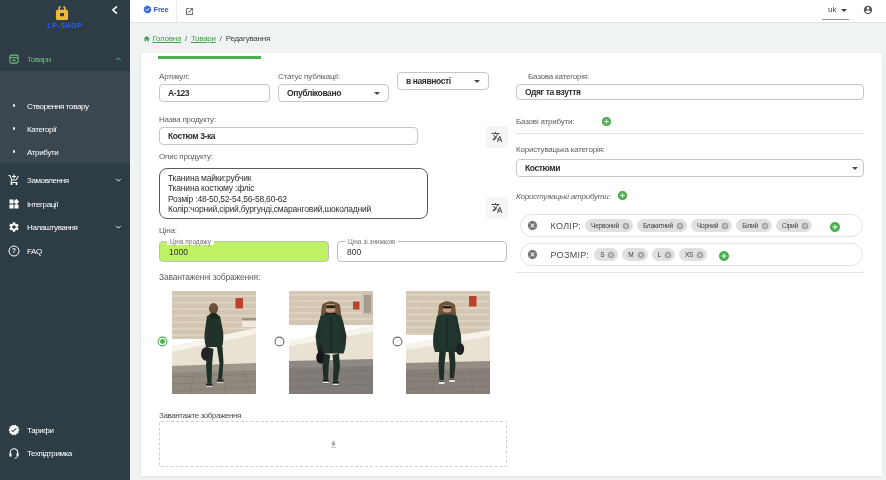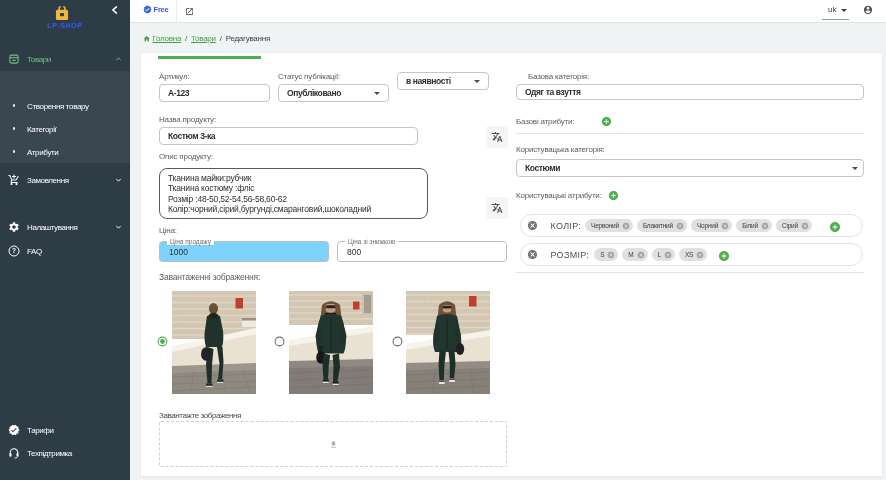--- a/index.html
+++ b/index.html
@@ -118,21 +118,21 @@
   <svg class="abs" style="left:491px;top:202px" width="12" height="12" viewBox="0 0 24 24">
       <path fill="#4a4a4a" d="M12.87 15.07l-2.54-2.51.03-.03c1.74-1.94 2.98-4.17 3.71-6.53H17V4h-7V2H8v2H1v1.99h11.17C11.5 7.92 10.44 9.75 9 11.35 8.07 10.32 7.3 9.19 6.69 8h-2c.73 1.63 1.73 3.17 2.98 4.56l-5.09 5.02L6 19l5-5 3.11 3.11.76-2.04zM18.5 10h-2L12 22h2l1.12-3h4.75L21 22h2l-4.5-12zm-2.62 7l1.62-4.33L19.12 17h-3.24z"></path>
     </svg>
 
   <div class="abs lbl" style="left:516px;top:144.5px;">Користувацька категорія:</div>
   <div class="abs inp" style="left:516px;top:159px;width:348px;height:18px;">
       <span class="v">Костюми</span>
       <span class="caret" style="right:5px;"></span>
     </div>
 
-  <div class="abs lbl" style="left:516px;top:190px;display:flex;align-items:center;">
+  <div class="abs lbl" style="left:516px;top:190px;display:flex;align-items:flex-end;font-style:italic;">
       <span>Користувацькі атрибути:</span>
       <svg class="pluscirc" style="margin-left:6px;" viewBox="0 0 24 24">
         <path fill="#4caf50" d="M12 2C6.48 2 2 6.48 2 12s4.48 10 10 10 10-4.48 10-10S17.52 2 12 2zm5 11h-4v4h-2v-4H7v-2h4V7h2v4h4v2z"></path>
       </svg>
     </div>
 
   <div class="abs pillrow" style="left:520px;top:214px;width:343px;" id="row-color">
     <svg class="rowx" width="11" height="11" viewBox="0 0 24 24">
         <path fill="#757575" d="M12 2C6.47 2 2 6.47 2 12s4.47 10 10 10 10-4.47 10-10S17.53 2 12 2zm5 13.59L15.59 17 12 13.41 8.41 17 7 15.59 10.59 12 7 8.41 8.41 7 12 10.59 15.59 7 17 8.41 13.41 12 17 15.59z"></path>
       </svg>
@@ -202,21 +202,21 @@
         </svg>
       </div>
       <svg width="12" height="12" viewBox="0 0 24 24" style="position:absolute;left:197px;top:5.5px;">
         <path fill="#4caf50" d="M12 2C6.48 2 2 6.48 2 12s4.48 10 10 10 10-4.48 10-10S17.52 2 12 2zm5 11h-4v4h-2v-4H7v-2h4V7h2v4h4v2z"></path>
       </svg>
   </div>
 
   <div class="abs hline" style="left:516px;top:272px;width:348px;"></div>
 
   <div class="abs lbl" style="left:159px;top:225.5px;">Ціна:</div>
-  <div class="abs" style="left:159px;top:241px;width:170px;height:21px;border:1px solid #bdbdbd;border-radius:4px;background:#7dd3fc;">
+  <div class="abs" style="left:159px;top:241px;width:170px;height:21px;border:1px solid #bdbdbd;border-radius:4px;background:#bef264;">
     <div style="position:absolute;left:7px;top:-4px;background:#fff;padding:0 3px;font-size:6.5px;color:#6e6e6e;white-space:nowrap;">Ціна продажу</div>
     <div style="position:absolute;left:9px;top:50%;transform:translateY(-50%);font-size:8.5px;color:#2e2e2e;">1000</div>
   </div>
   <div class="abs" style="left:337px;top:241px;width:170px;height:21px;border:1px solid #bdbdbd;border-radius:4px;background:#fff;">
     <div style="position:absolute;left:7px;top:-4px;background:#fff;padding:0 3px;font-size:6.5px;color:#6e6e6e;white-space:nowrap;">Ціна зі знижкою</div>
     <div style="position:absolute;left:9px;top:50%;transform:translateY(-50%);font-size:8.5px;color:#2e2e2e;">800</div>
   </div>
 
   <div class="abs lbl" style="left:159px;top:271.5px;font-size:8.5px;letter-spacing:-0.2px;">Завантаженні зображення:</div>
 
@@ -419,20 +419,26 @@
 
   <div class="abs mi" style="top:168.5px;z-index:6;">
     <svg class="ic" viewBox="0 0 24 24">
         <path fill="#fff" d="M11 9h2V6h3V4h-3V1h-2v3H8v2h3v3zm-4 9c-1.1 0-1.99.9-1.99 2S5.9 22 7 22s2-.9 2-2-.9-2-2-2zm10 0c-1.1 0-1.99.9-1.99 2s.89 2 1.99 2 2-.9 2-2-.9-2-2-2zm-9.83-3.25l.03-.12.9-1.63h7.45c.75 0 1.41-.41 1.75-1.03l4.24-7.69-1.75-.97-4.24 7.7H8.53l-4.27-9H1v2h2l3.6 7.59-1.35 2.44C5.09 15.37 5 15.66 5 16c0 1.1.9 2 2 2h12v-2H7.42c-.13 0-.25-.11-.25-.25z"></path>
       </svg>
     <span class="tx">Замовлення</span>
     <svg class="ch" viewBox="0 0 24 24">
         <path fill="none" stroke="#fff" stroke-width="2.5" d="M6 9l6 6 6-6"></path>
       </svg>
   </div>
+  <div class="abs mi" style="top:192px;z-index:6;">
+    <svg class="ic" viewBox="0 0 24 24">
+        <path fill="#fff" d="M13 13v8h8v-8h-8zM3 21h8v-8H3v8zM3 3v8h8V3H3zm13.66-1.31L11 7.34 16.66 13l5.66-5.66-5.66-5.65z"></path>
+      </svg>
+    <span class="tx">Інтеграції</span>
+  </div>
   <div class="abs mi" style="top:215.5px;z-index:6;">
     <svg class="ic" viewBox="0 0 24 24">
         <path fill="#fff" d="M19.14 12.94c.04-.3.06-.61.06-.94 0-.32-.02-.64-.07-.94l2.03-1.58c.18-.14.23-.41.12-.61l-1.92-3.32c-.12-.22-.37-.29-.59-.22l-2.39.96c-.5-.38-1.03-.7-1.62-.94l-.36-2.54c-.04-.24-.24-.41-.48-.41h-3.84c-.24 0-.43.17-.47.41l-.36 2.54c-.59.24-1.13.57-1.62.94l-2.39-.96c-.22-.08-.47 0-.59.22L2.74 8.87c-.12.21-.08.47.12.61l2.03 1.58c-.05.3-.09.63-.09.94s.02.64.07.94l-2.03 1.58c-.18.14-.23.41-.12.61l1.92 3.32c.12.22.37.29.59.22l2.39-.96c.5.38 1.03.7 1.62.94l.36 2.54c.05.24.24.41.48.41h3.84c.24 0 .44-.17.47-.41l.36-2.54c.59-.24 1.13-.56 1.62-.94l2.39.96c.22.08.47 0 .59-.22l1.92-3.32c.12-.22.07-.47-.12-.61l-2.01-1.58zM12 15.6c-1.98 0-3.6-1.62-3.6-3.6s1.62-3.6 3.6-3.6 3.6 1.62 3.6 3.6-1.62 3.6-3.6 3.6z"></path>
       </svg>
     <span class="tx">Налаштування</span>
     <svg class="ch" viewBox="0 0 24 24">
         <path fill="none" stroke="#fff" stroke-width="2.5" d="M6 9l6 6 6-6"></path>
       </svg>
   </div>
   <div class="abs mi" style="top:239px;z-index:6;">

